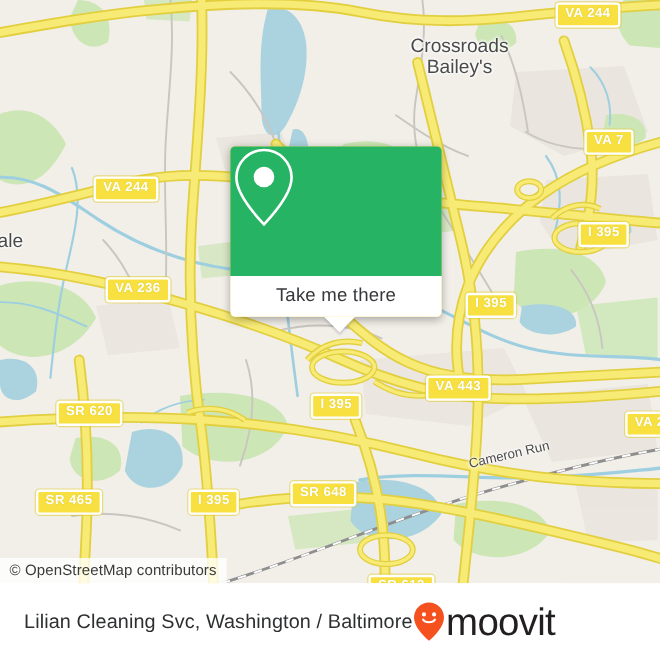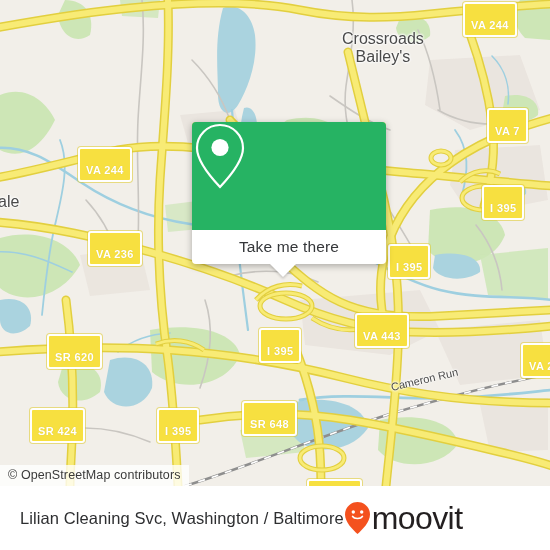--- a/index.html
+++ b/index.html
@@ -34,21 +34,21 @@
   
   .shield {
     position:absolute;
     background: #f7e040;
     border: 2px solid #ffffff;
     border-radius: 3px;
     color: #ffffff;
     font-weight: bold;
     font-size: 11px;
     line-height: 1;
-    padding: 16px 6px 4px 6px;
+    padding: 2px 6px 4px 6px;
     letter-spacing: .4px;
     white-space: nowrap;
     text-shadow: 0 0 1px rgba(160,140,0,.35);
     box-shadow: 0 0 0 1px rgba(222,200,40,.55);
   }
 
   
   .place {
     position:absolute;
     color:#4a4a4a;
@@ -64,21 +64,21 @@
     color:#4a4a4a;
     font-size:11px;
     white-space:nowrap;
     text-shadow: 0 0 3px #fff, 0 0 3px #fff, 0 0 2px #fff;
   }
 
   
   #card {
     position:absolute;
     left:192px; top:122px;
-    width:194px;
+    width:176px;
     border-radius:4px;
     box-shadow: 0 2px 7px rgba(0,0,0,0.30);
     background:#fde047;
     overflow:visible;
   }
   #card-head {
     background:#26b363;
     border-radius:4px 4px 0 0;
     height:108px;
     display:flex; align-items:center; justify-content:center;
@@ -285,21 +285,21 @@
     <div class="shield" style="left:463px; top:2px;">VA 244</div>
     <div class="shield" style="left:487px; top:108px;">VA 7</div>
     <div class="shield" style="left:78px;  top:147px;">VA 244</div>
     <div class="shield" style="left:482px; top:185px;">I 395</div>
     <div class="shield" style="left:88px;  top:231px;">VA 236</div>
     <div class="shield" style="left:388px; top:244px;">I 395</div>
     <div class="shield" style="left:355px; top:313px;">VA 443</div>
     <div class="shield" style="left:259px; top:328px;">I 395</div>
     <div class="shield" style="left:47px;  top:334px;">SR 620</div>
     <div class="shield" style="left:521px; top:343px;">VA 2</div>
-    <div class="shield" style="left:30px;  top:408px;">SR 424</div>
+    <div class="shield" style="left:30px;  top:408px;">SR 465</div>
     <div class="shield" style="left:157px; top:408px;">I 395</div>
     <div class="shield" style="left:242px; top:401px;">SR 648</div>
     <div class="shield" style="left:307px; top:479px;">SR 613</div>
 
     <div class="attrib">© OpenStreetMap contributors</div>
 
     <div id="card">
       <div id="card-head">
         <svg width="56" height="68" viewBox="0 0 56 68">
           <path d="M28 3 C15.3 3 5 13.3 5 26 C5 40 20 56.5 28 65 C36 56.5 51 40 51 26 C51 13.3 40.7 3 28 3 Z" fill="none" stroke="#ffffff" stroke-width="2.2"></path>

